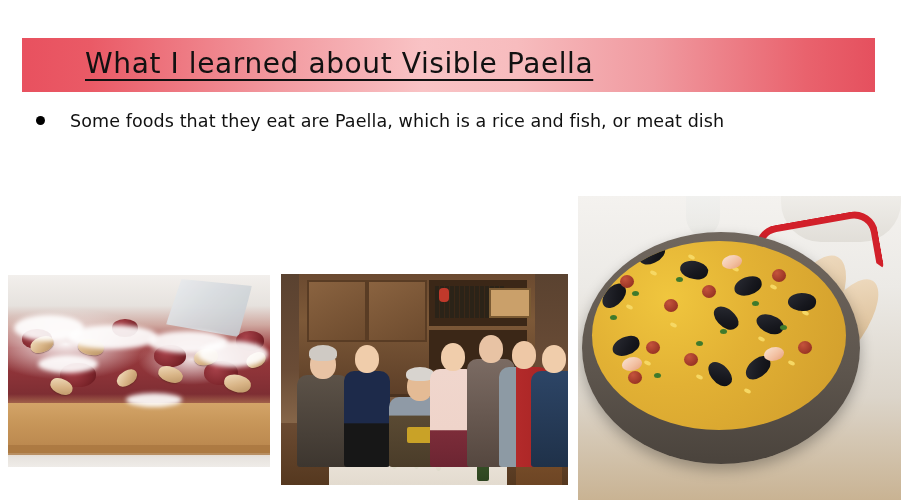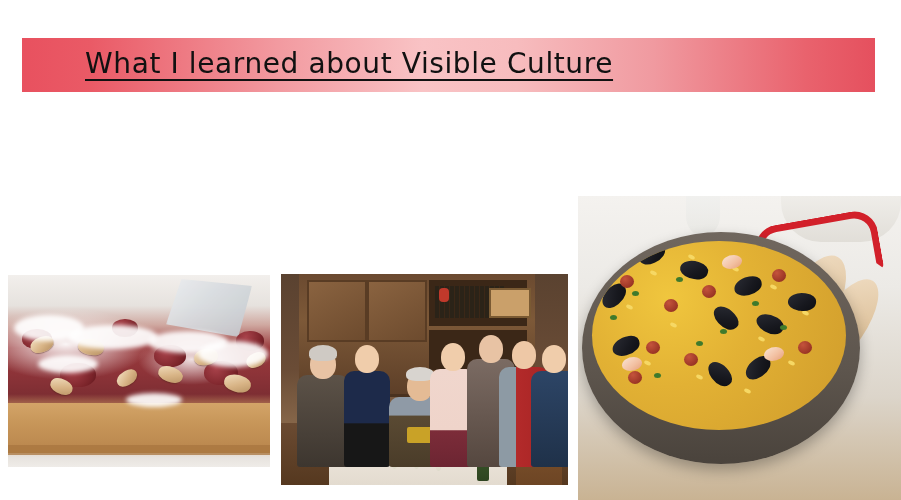--- a/index.html
+++ b/index.html
@@ -360,23 +360,27 @@
     width: 34px;
     height: 40px;
     background: linear-gradient(to bottom, rgba(240,240,238,0.9), rgba(225,225,220,0.5));
     border-radius: 0 0 50% 50%;
   }
 </style>
 </head>
 <body>
 
 <div id="title-banner"></div>
-<div id="title-text">What I learned about Visible Culture</div>
+<div id="title-text">What I learned about Visible Paella</div>
 
 <div id="bullet-list">
+  <div class="bullet-row">
+    <span class="bullet-marker"></span>
+    <span class="bullet-text">Some foods that they eat are Paella, which is a rice and fish, or meat dish</span>
+  </div>
 </div>
 
 <div class="photo" id="photo-cake">
   <div id="cake-bag"></div>
   <div id="cake-board"></div>
   <div id="cake-board-edge"></div>
 
   <div class="cake-berry" style="left:14px;  top:54px;  width:30px; height:20px;"></div>
   <div class="cake-berry" style="left:52px;  top:88px;  width:36px; height:24px;"></div>
   <div class="cake-berry" style="left:104px; top:44px;  width:26px; height:18px;"></div>

